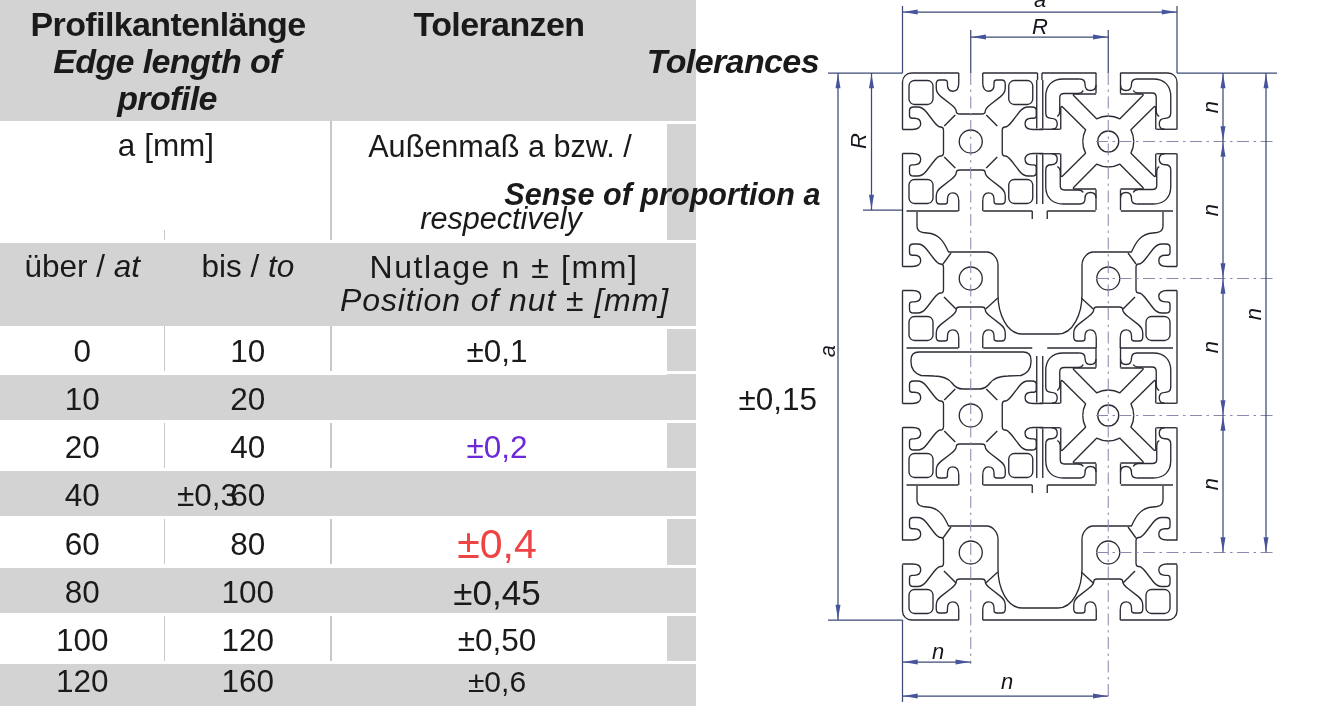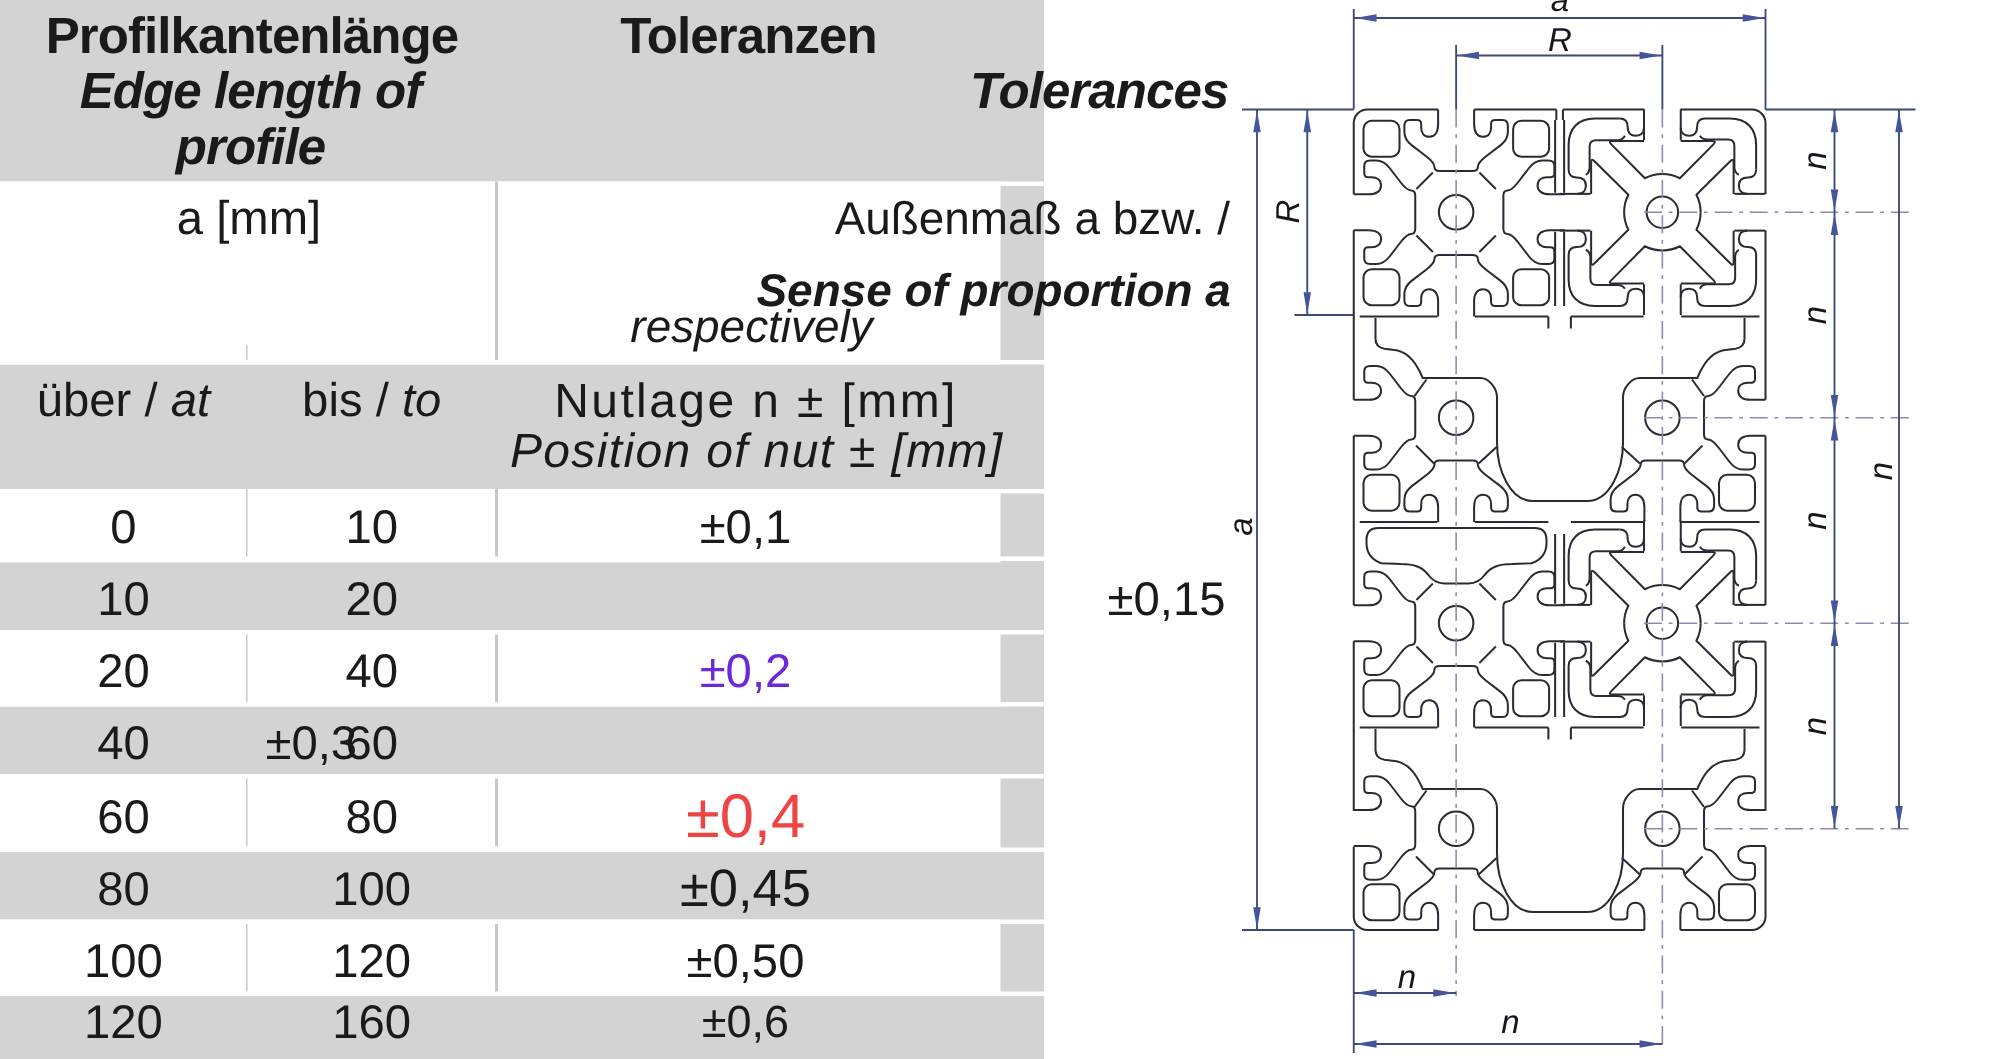--- a/index.html
+++ b/index.html
@@ -31,21 +31,21 @@
 <div style="position:absolute;left:163.79999999999998px;top:519.4px;width:1.6px;height:45.09999999999991px;background:#c8c8c8"></div>
 <div style="position:absolute;left:330.2px;top:519.4px;width:1.6px;height:45.09999999999991px;background:#c8c8c8"></div>
 <div style="position:absolute;left:163.79999999999998px;top:616.0px;width:1.6px;height:45.09999999999991px;background:#c8c8c8"></div>
 <div style="position:absolute;left:330.2px;top:616.0px;width:1.6px;height:45.09999999999991px;background:#c8c8c8"></div>
 <div style="position:absolute;left:-152px;top:7.2px;width:640px;text-align:center;font-size:34px;font-weight:bold;font-style:normal;letter-spacing:-0.6px;color:#1a1a1a;line-height:34px;white-space:nowrap">Profilkantenlänge</div>
 <div style="position:absolute;left:-153px;top:44.2px;width:640px;text-align:center;font-size:34px;font-weight:bold;font-style:italic;letter-spacing:-0.6px;color:#1a1a1a;line-height:34px;white-space:nowrap">Edge length of</div>
 <div style="position:absolute;left:-153px;top:80.7px;width:640px;text-align:center;font-size:34px;font-weight:bold;font-style:italic;letter-spacing:-0.6px;color:#1a1a1a;line-height:34px;white-space:nowrap">profile</div>
 <div style="position:absolute;left:179.0px;top:7.2px;width:640px;text-align:center;font-size:34px;font-weight:bold;font-style:normal;letter-spacing:-0.6px;color:#1a1a1a;line-height:34px;white-space:nowrap">Toleranzen</div>
 <div style="position:absolute;left:179.0px;top:44.2px;width:640px;text-align:right;font-size:34px;font-weight:bold;font-style:italic;letter-spacing:-0.6px;color:#1a1a1a;line-height:34px;white-space:nowrap">Tolerances</div>
 <div style="position:absolute;left:-154px;top:130.3px;width:640px;text-align:center;font-size:31.5px;font-weight:normal;font-style:normal;color:#1a1a1a;line-height:31.5px;white-space:nowrap">a&nbsp;[mm]</div>
-<div style="position:absolute;left:180px;top:131.4px;width:640px;text-align:right;font-size:30.6px;font-weight:normal;font-style:normal;color:#1a1a1a;line-height:30.6px;white-space:nowrap">Außenmaß a bzw. /</div>
+<div style="position:absolute;left:180px;top:131.4px;width:640px;text-align:center;font-size:30.6px;font-weight:normal;font-style:normal;color:#1a1a1a;line-height:30.6px;white-space:nowrap">Außenmaß a bzw. /</div>
 <div style="position:absolute;left:180.5px;top:179px;width:640px;text-align:right;font-size:30.6px;font-weight:bold;font-style:italic;color:#1a1a1a;line-height:30.6px;white-space:nowrap">Sense of proportion a</div>
 <div style="position:absolute;left:181px;top:203.3px;width:640px;text-align:center;font-size:30.6px;font-weight:normal;font-style:italic;color:#1a1a1a;line-height:30.6px;white-space:nowrap">respectively</div>
 <div style="position:absolute;left:-237.7px;top:251.3px;width:640px;text-align:center;font-size:31.5px;font-weight:normal;font-style:normal;color:#1a1a1a;line-height:31.5px;white-space:nowrap">über / <i>at</i></div>
 <div style="position:absolute;left:-72.19999999999999px;top:251.3px;width:640px;text-align:center;font-size:31.5px;font-weight:normal;font-style:normal;color:#1a1a1a;line-height:31.5px;white-space:nowrap">bis / <i>to</i></div>
 <div style="position:absolute;left:184px;top:250.9px;width:640px;text-align:center;font-size:32px;font-weight:normal;font-style:normal;letter-spacing:1.6px;color:#1a1a1a;line-height:32px;white-space:nowrap">Nutlage n ± [mm]</div>
 <div style="position:absolute;left:184.5px;top:284.4px;width:640px;text-align:center;font-size:32px;font-weight:normal;font-style:italic;letter-spacing:0.9px;color:#1a1a1a;line-height:32px;white-space:nowrap">Position of nut ± [mm]</div>
 <div style="position:absolute;left:-237.7px;top:335.5px;width:640px;text-align:center;font-size:31.5px;font-weight:normal;font-style:normal;color:#1a1a1a;line-height:31.5px;white-space:nowrap">0</div>
 <div style="position:absolute;left:-72.19999999999999px;top:335.5px;width:640px;text-align:center;font-size:31.5px;font-weight:normal;font-style:normal;color:#1a1a1a;line-height:31.5px;white-space:nowrap">10</div>
 <div style="position:absolute;left:177.0px;top:335.5px;width:640px;text-align:center;font-size:31.5px;font-weight:normal;font-style:normal;color:#1a1a1a;line-height:31.5px;white-space:nowrap">±0,1</div>
 <div style="position:absolute;left:-237.7px;top:383.8px;width:640px;text-align:center;font-size:31.5px;font-weight:normal;font-style:normal;color:#1a1a1a;line-height:31.5px;white-space:nowrap">10</div>

